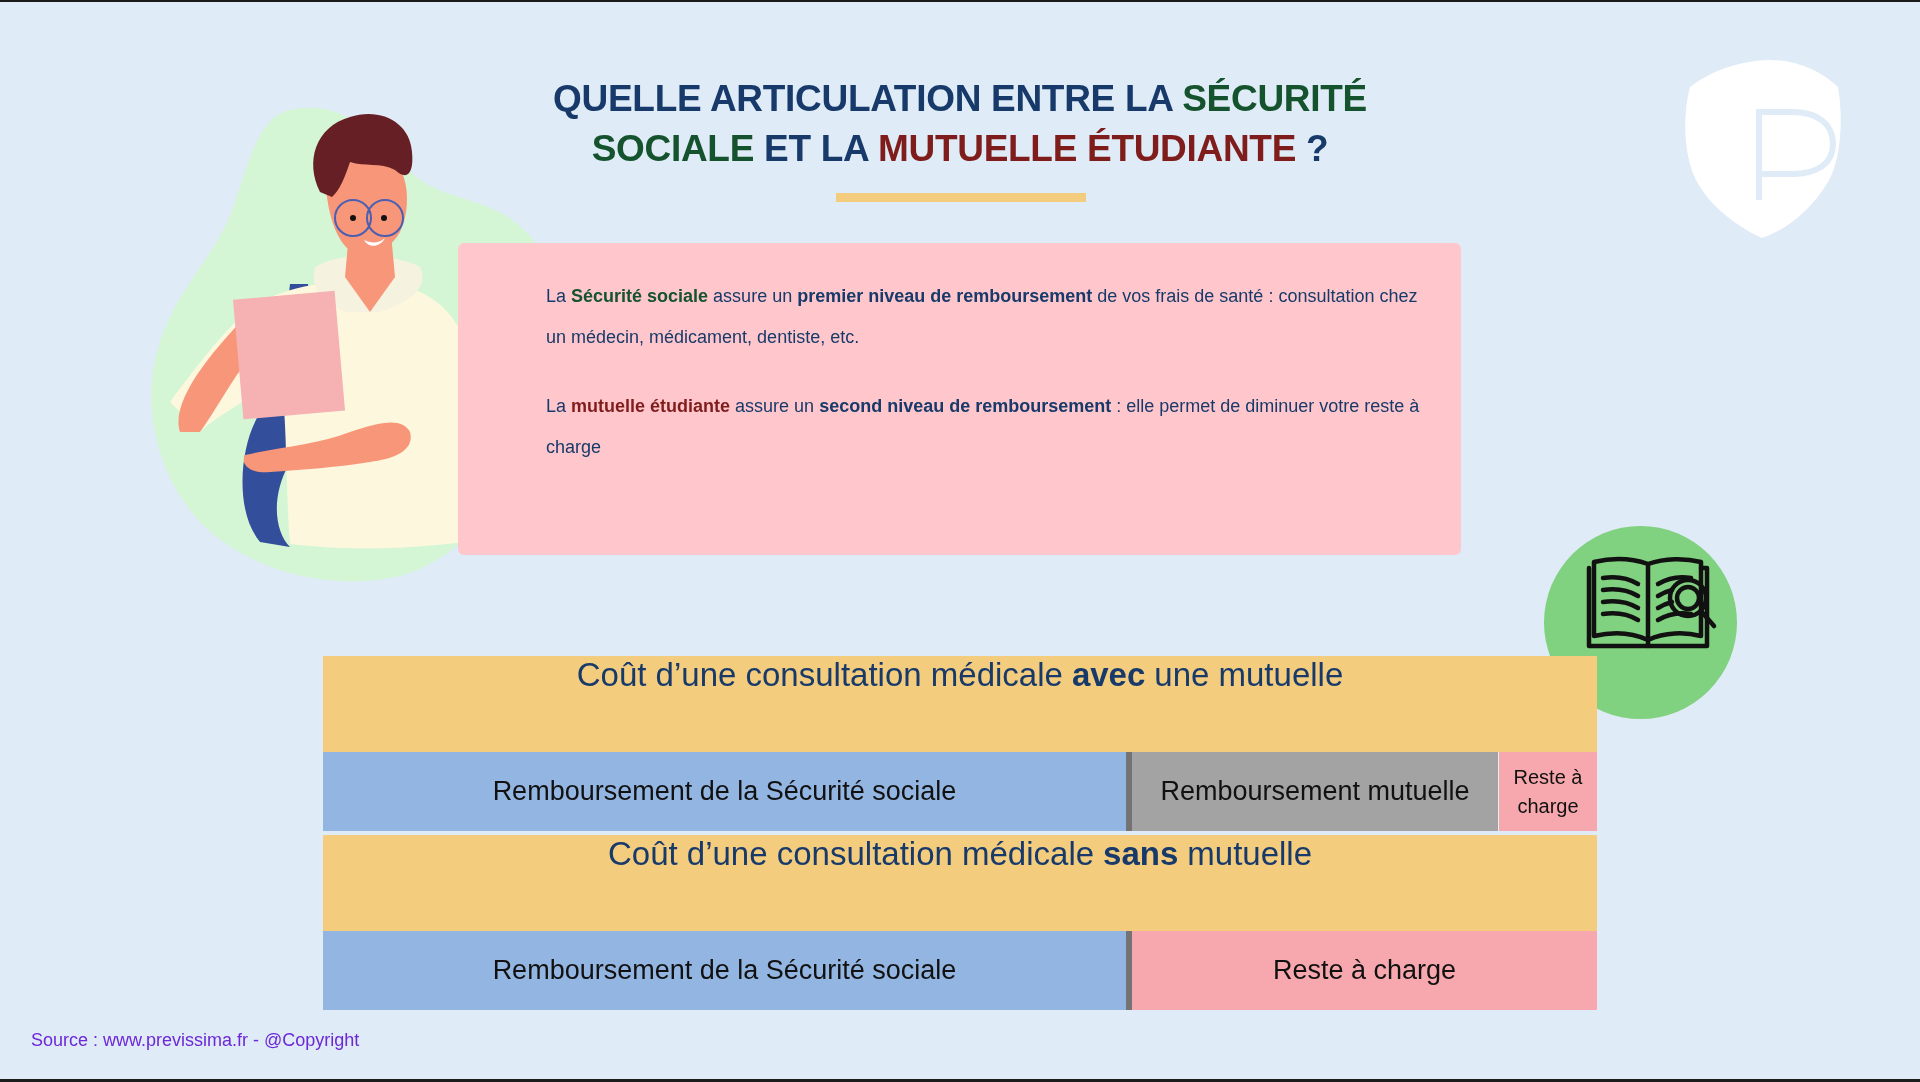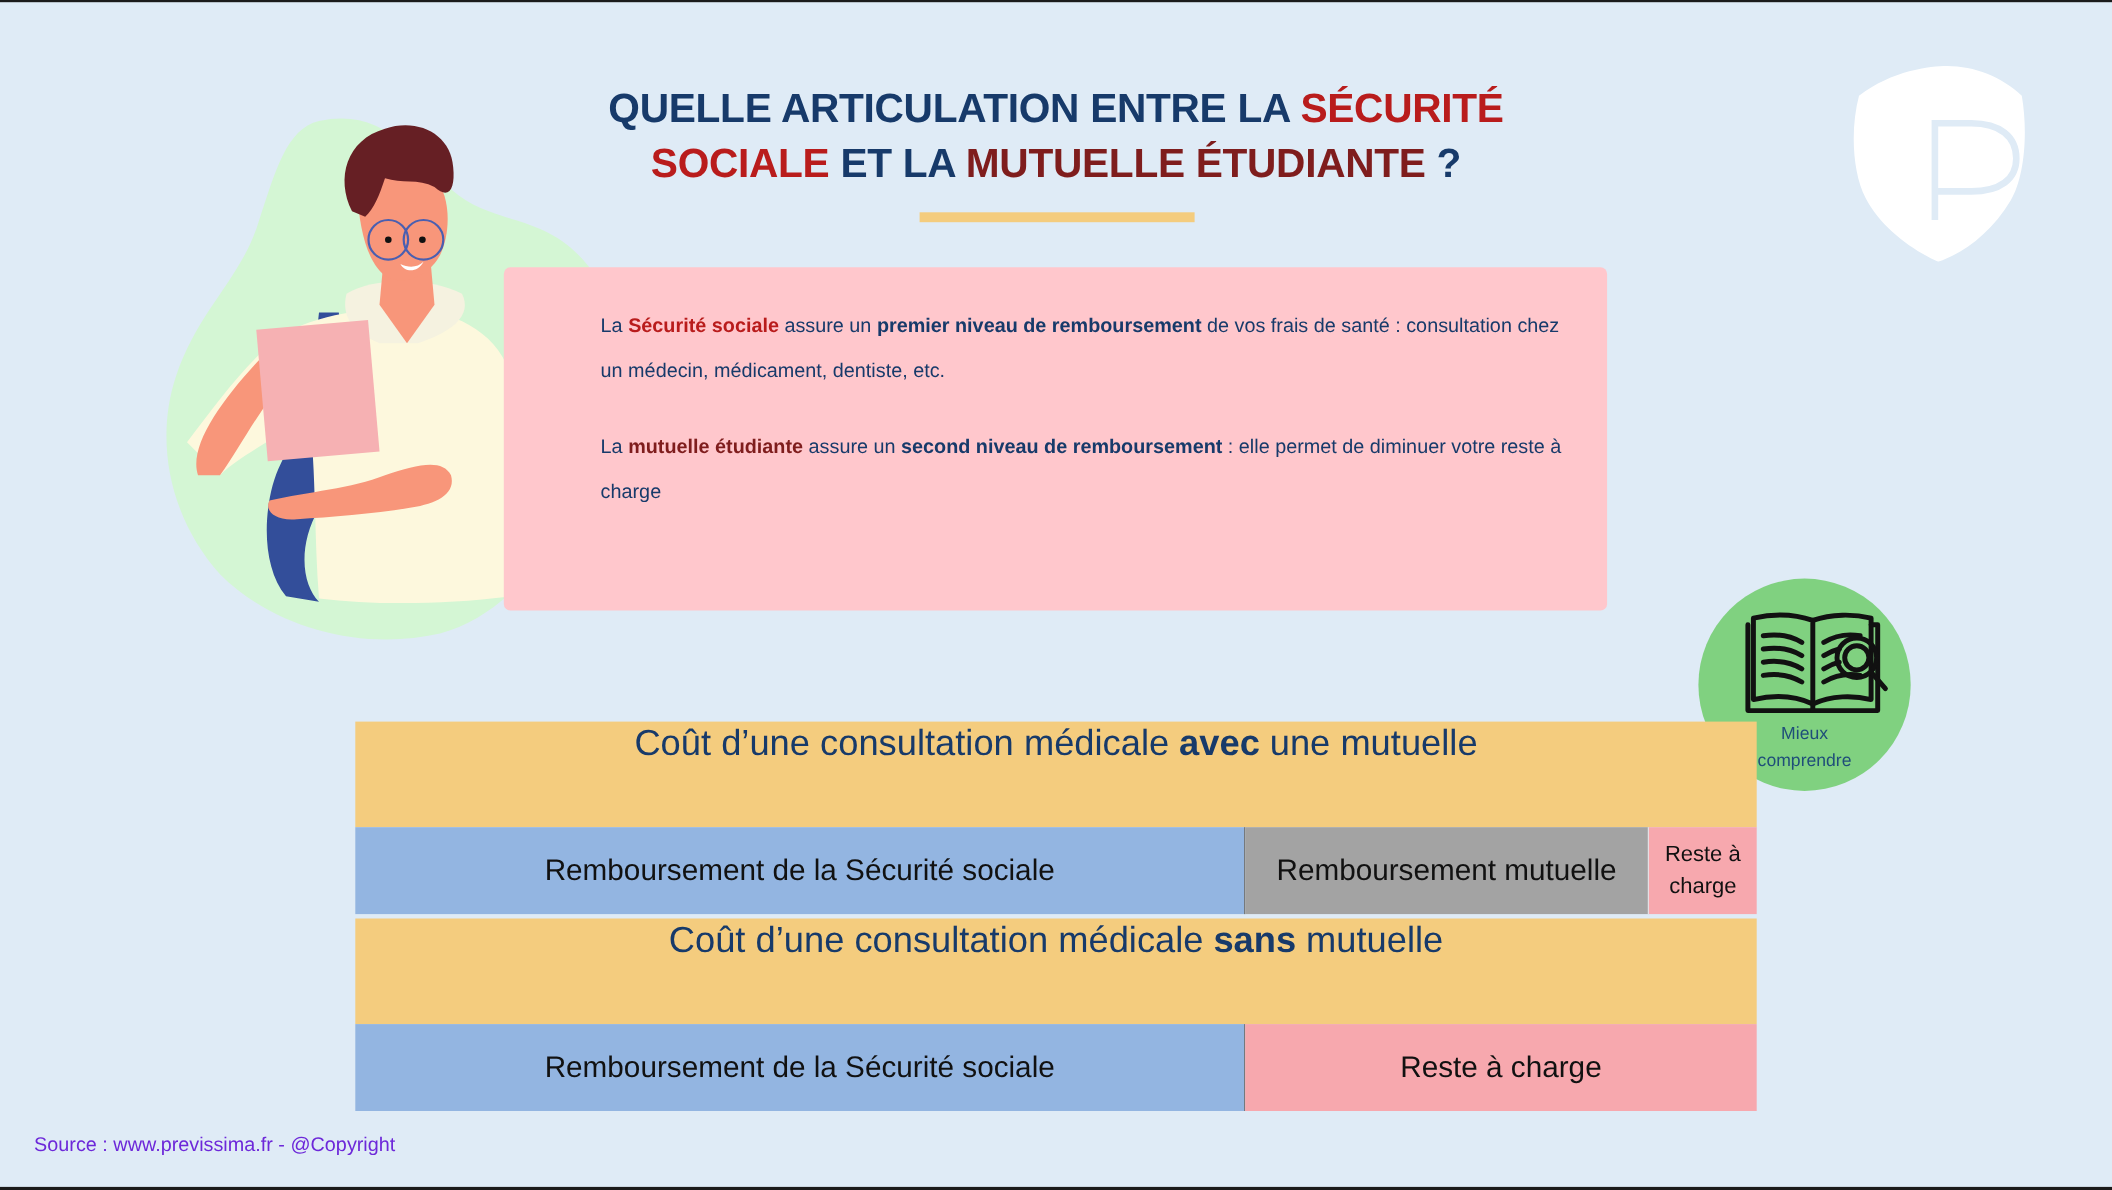--- a/index.html
+++ b/index.html
@@ -12,21 +12,21 @@
     border-bottom: 3px solid #1b1b1b;
   }
   .abs { position: absolute; }
 
   
   .title {
     left: 480px; top: 72px; width: 960px; text-align: center;
     font-weight: 700; font-size: 37px; line-height: 50px;
     color: #173a6a; letter-spacing: -0.3px;
   }
-  .c-blue { color: #b91c1c; }
+  .c-blue { color: #14532d; }
   .c-green { color: #7f1d1d; }
   .c-navy { color: #173a6a; }
   .title-underline {
     left: 836px; top: 191px; width: 250px; height: 9px; background: #f4cc7e;
   }
 
   
   .logo { left: 1680px; top: 50px; width: 165px; height: 186px; }
 
   
@@ -62,21 +62,21 @@
   .cost-header {
     height: 96px; background: #f4cc7e; color: #173a6a;
     font-size: 33px; display: flex; align-items: flex-start; justify-content: center;
   }
   .cost-header b { font-weight: 700; margin: 0 9px; }
   .cost-row { display: flex; height: 79px; }
   .cell {
     display: flex; align-items: center; justify-content: center; text-align: center;
     color: #111; font-size: 27px; box-sizing: border-box;
   }
-  .cell.ss { width: 809px; background: #93b5e1; border-right: 1px solid #737373; }
+  .cell.ss { width: 809px; background: #93b5e1; border-right: 6px solid #737373; }
   .cell.mut { width: 367px; background: #a3a3a3; border-right: 1px solid #e9eef2; }
   .cell.rest-small { width: 98px; background: #f7a8ae; font-size: 20px; line-height: 29px; }
   .cell.rest-big { width: 465px; background: #f7a8ae; text-align: center; }
 
   .source {
     left: 31px; top: 1028px; font-size: 18px; color: #6d28d9;
   }
 </style>
 </head>
 <body>
@@ -153,24 +153,20 @@
       <path d="M17 58 C30 56 42 58 52 64"></path>
       <path d="M72 28 C82 22 94 20 105 22"></path>
       <path d="M72 40 C77 37 82 35 86 34"></path>
       <path d="M72 52 C77 49 82 47 86 46"></path>
       <path d="M72 64 C82 58 94 56 105 58"></path>
       <circle cx="102" cy="42" r="18"></circle>
       <circle cx="102" cy="42" r="11"></circle>
       <path d="M115 55 L128 70"></path>
     </g>
   </svg>
-  <div class="badge-label">
-    <div>Mieux</div>
-    <div>comprendre</div>
-  </div>
 </div>
 
 <div class="abs cost-table t1">
   <div class="cost-header">
     <span>Coût d’une consultation médicale</span>
       <b>avec</b>
       <span>une mutuelle</span>
   </div>
   <div class="cost-row">
     <div class="cell ss">Remboursement de la Sécurité sociale</div>

